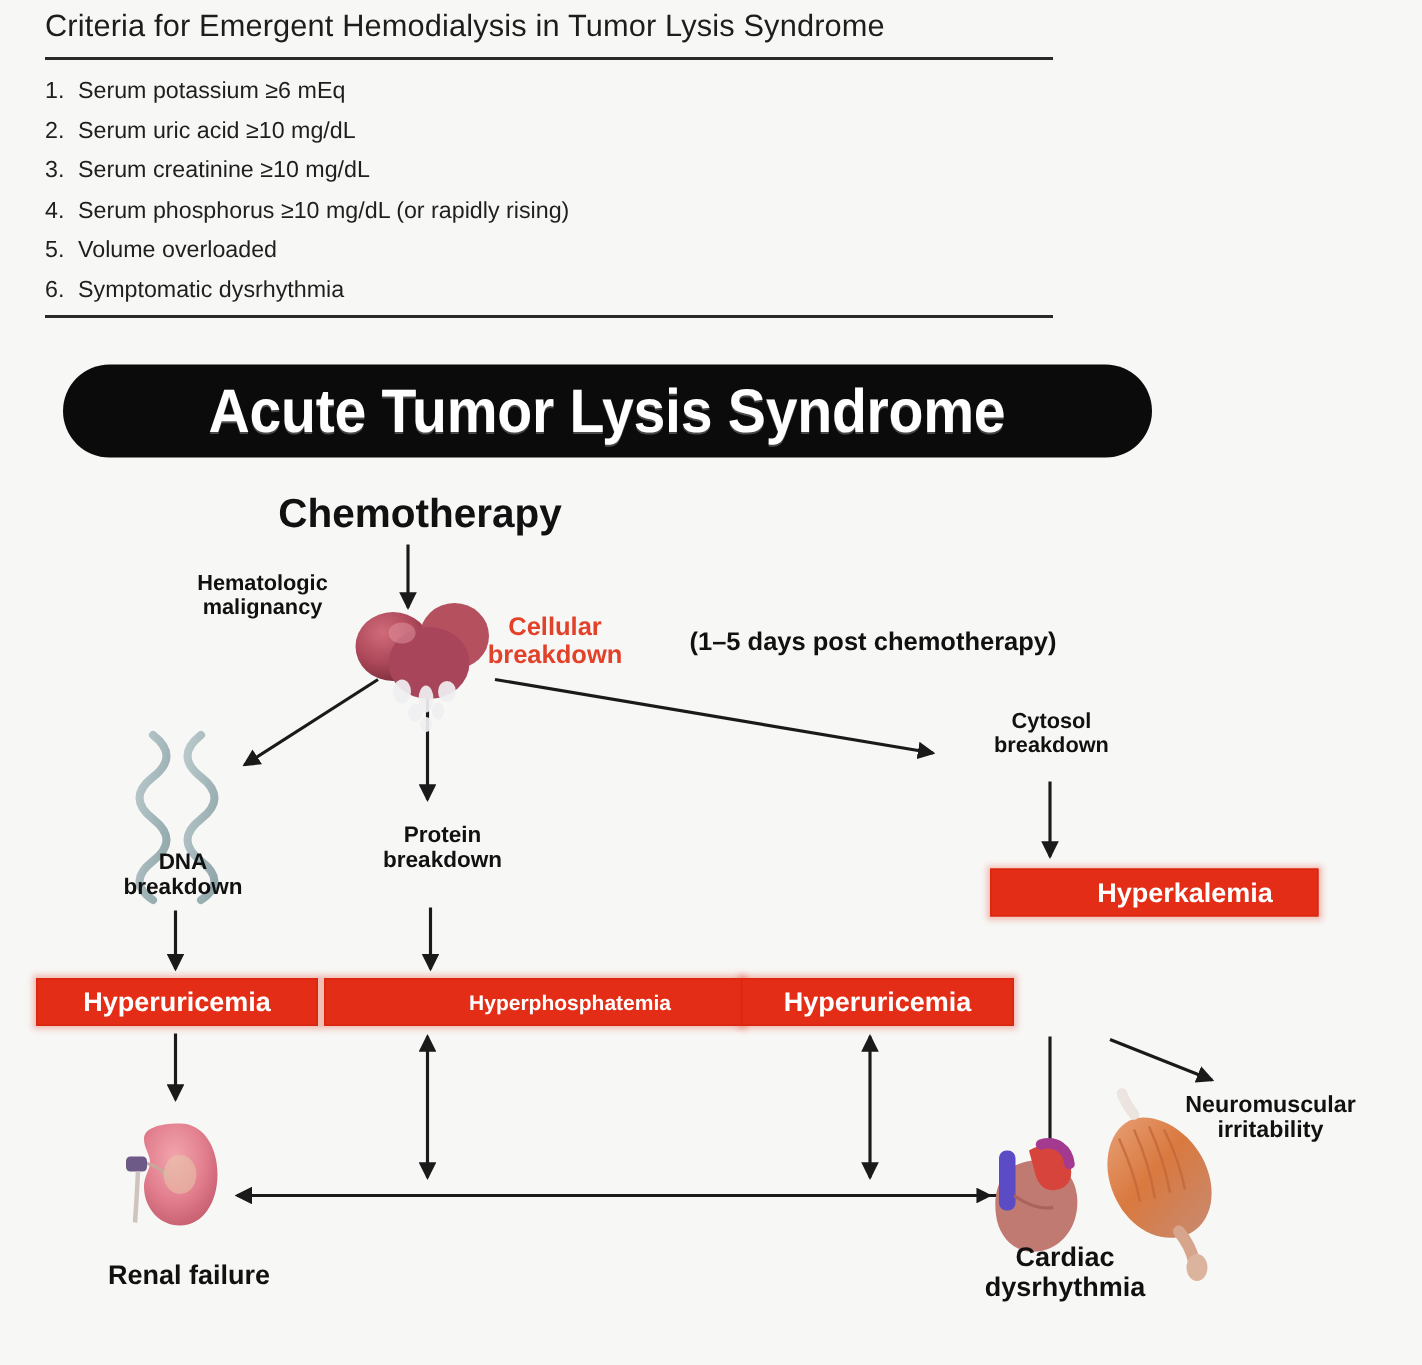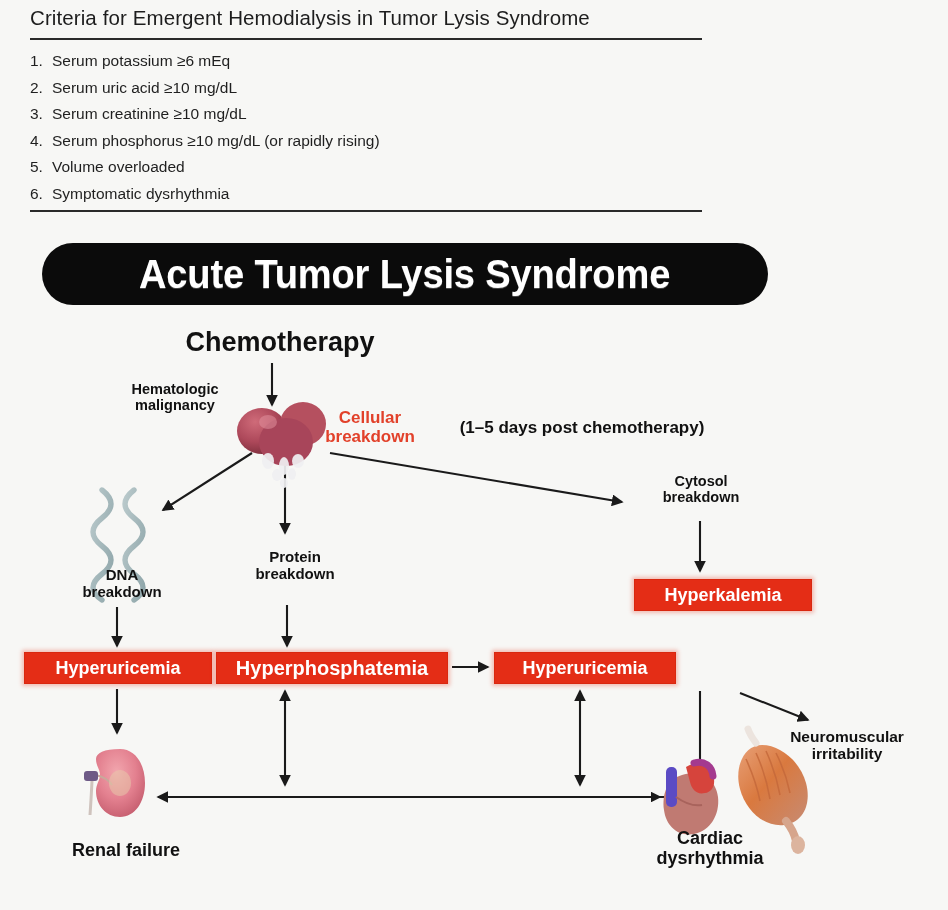--- a/index.html
+++ b/index.html
@@ -61,23 +61,23 @@
   #cardiac-label{left:630px;top:523px;width:160px;font-size:18px;}
   #neuro-label{left:762px;top:423px;width:170px;font-size:15.5px;}
 
   .redbox{
     position:absolute;background:#e42d16;
     color:#fff;font-weight:bold;
     display:flex;align-items:center;justify-content:center;
     box-shadow:0 0 4px 2px rgba(228,45,22,.30);
     border:1px solid #d9270f;
   }
-  #box-hyperkalemia{left:634px;top:274px;width:176px;height:30px;font-size:18px;}
+  #box-hyperkalemia{left:660px;top:274px;width:176px;height:30px;font-size:18px;padding-left:41px;}
   #box-hyperuricemia{left:24px;top:347px;width:186px;height:30px;font-size:18px;}
-  #box-hyperphosphatemia{left:216px;top:347px;width:230px;height:30px;font-size:20px;}
+  #box-hyperphosphatemia{left:216px;top:347px;width:230px;height:30px;font-size:14px;padding-left:48px;}
   #box-hypocalcemia{left:494px;top:347px;width:180px;height:30px;font-size:18px;}
 </style>
 </head>
 <body>
 
 <div class="abs" id="criteria-panel">
   <div class="abs" id="criteria-title">Criteria for Emergent Hemodialysis in Tumor Lysis Syndrome</div>
   <div class="abs rule" id="rule-top"></div>
   <div class="abs" id="criteria-list">
       <div class="crit-row">

